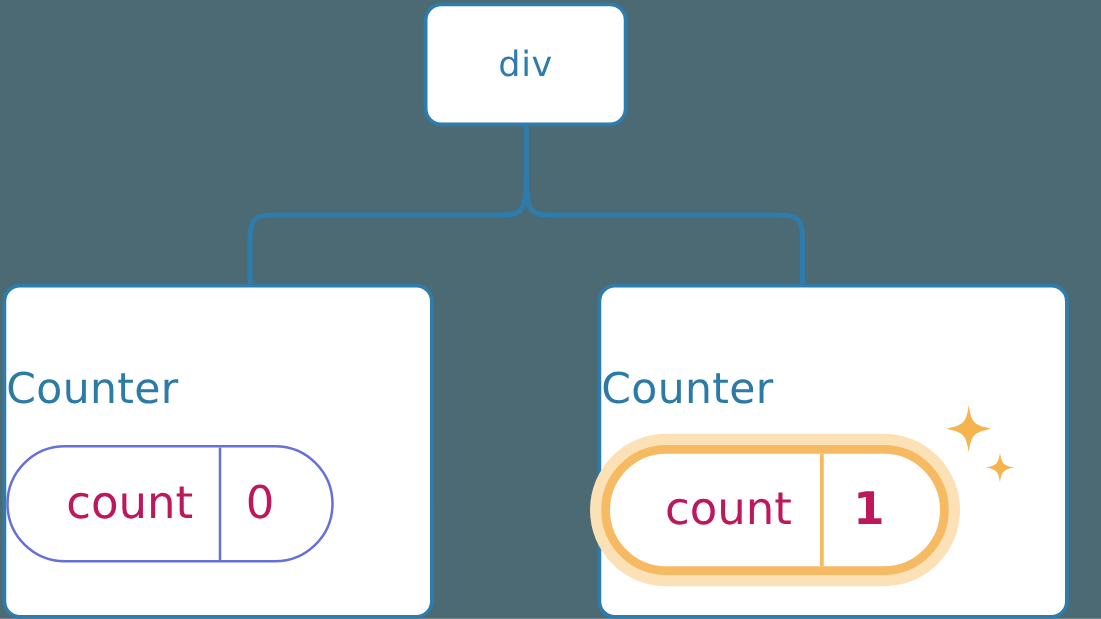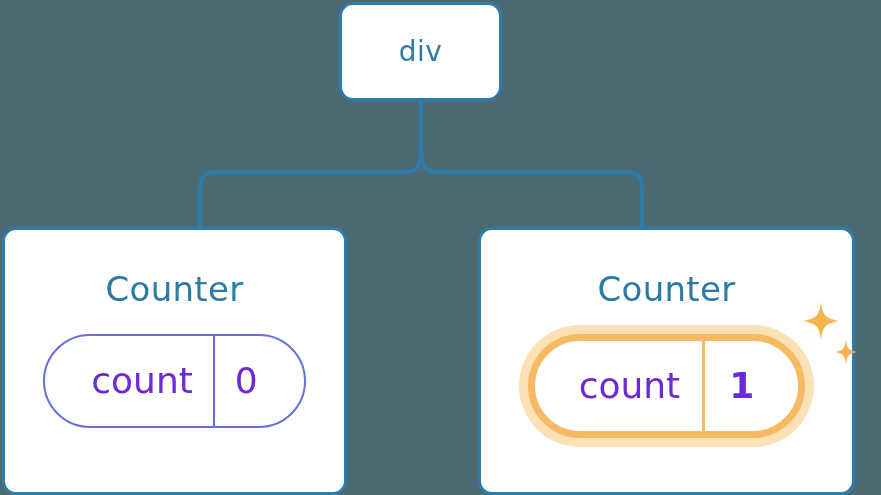--- a/index.html
+++ b/index.html
@@ -54,25 +54,25 @@
     color: #2e7cab;
     font-size: 28px;
     line-height: 1;
     letter-spacing: 0.5px;
   }
 
   
   .counter-card {
     top: 227px;
     height: 268px;
-    padding-top: 42px;
+    padding-top: 64px;
     box-sizing: border-box;
     display: flex;
     flex-direction: column;
-    align-items: center;
+    align-items: flex-start;
   }
   #counter-left  { left: 2px;   width: 345px; }
   #counter-right { left: 478px; width: 377px; }
 
   .counter-title {
     color: #2c7aa6;
     font-size: 34px;
     line-height: 1;
     letter-spacing: 0.3px;
     margin-bottom: 28px;
@@ -116,21 +116,21 @@
     border-right: 3px solid #f6bb62;
   }
   .pill-highlight .pill-val {
     padding: 0 44px 0 24px;
   }
 
   .pill-key, .pill-val {
     display: flex;
     align-items: center;
     justify-content: center;
-    color: #6d28d9;
+    color: #be185d;
     font-size: 36px;
     line-height: 1;
     box-sizing: border-box;
   }
   .pill-val { font-size: 36px; }
   .pill-highlight .pill-val { font-weight: bold; }
 
   
   .sparkles {
     position: absolute;

